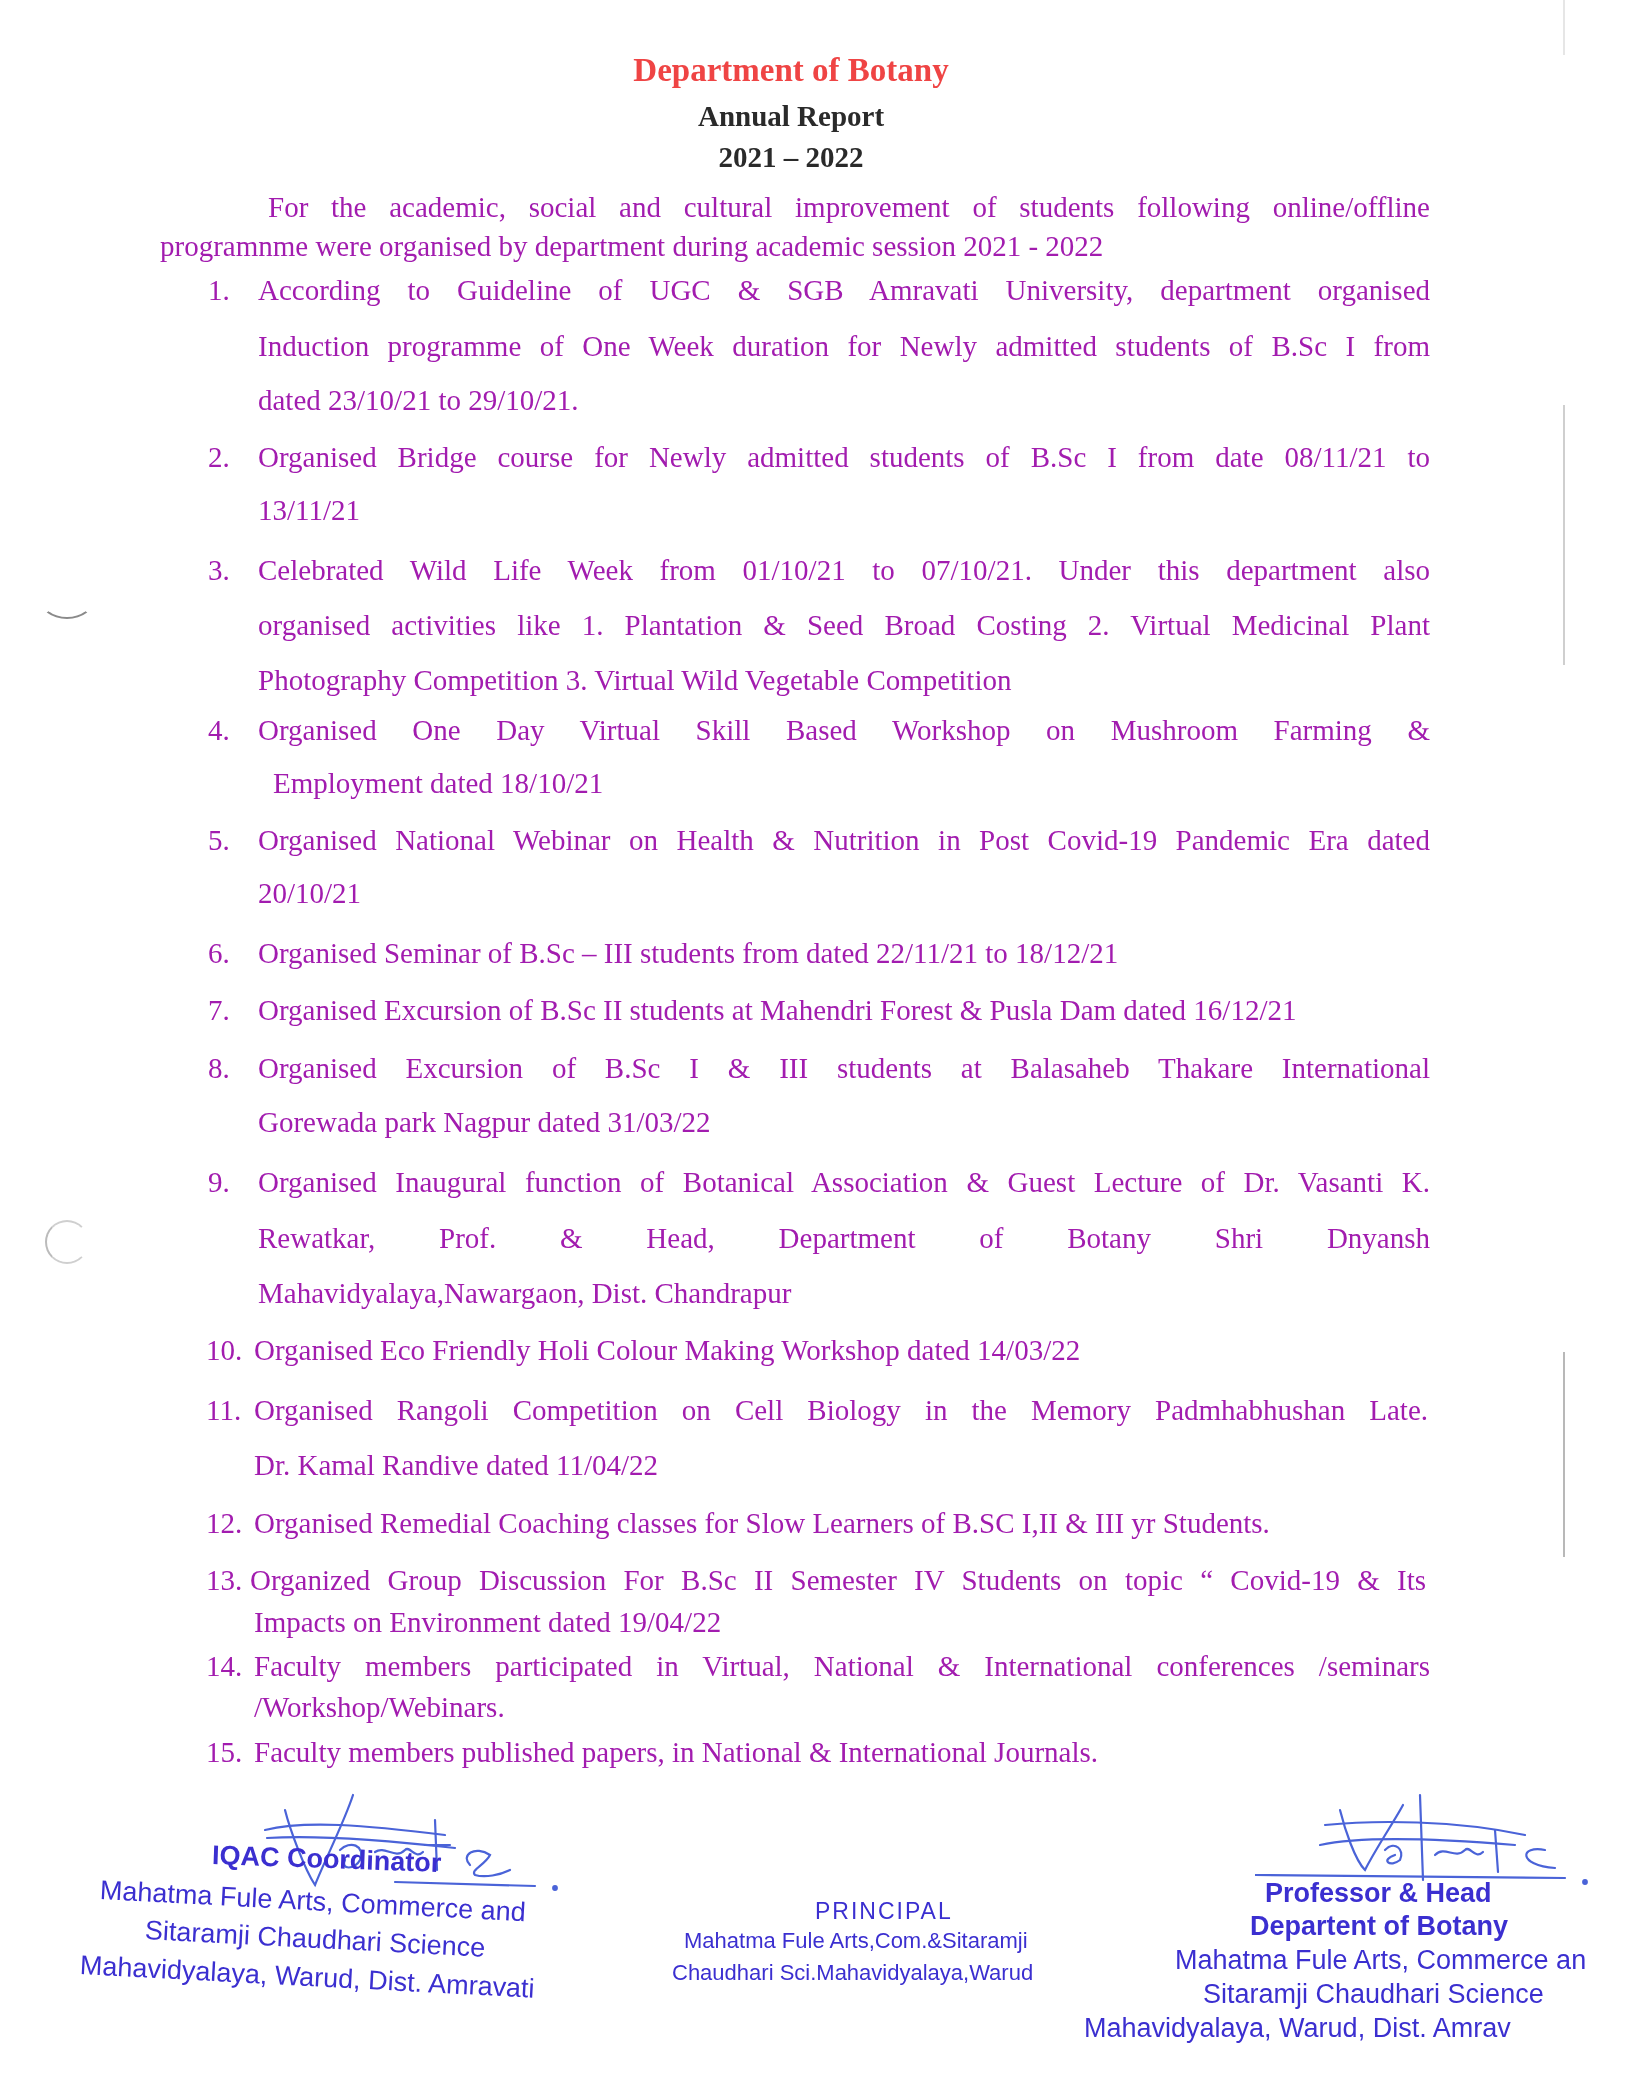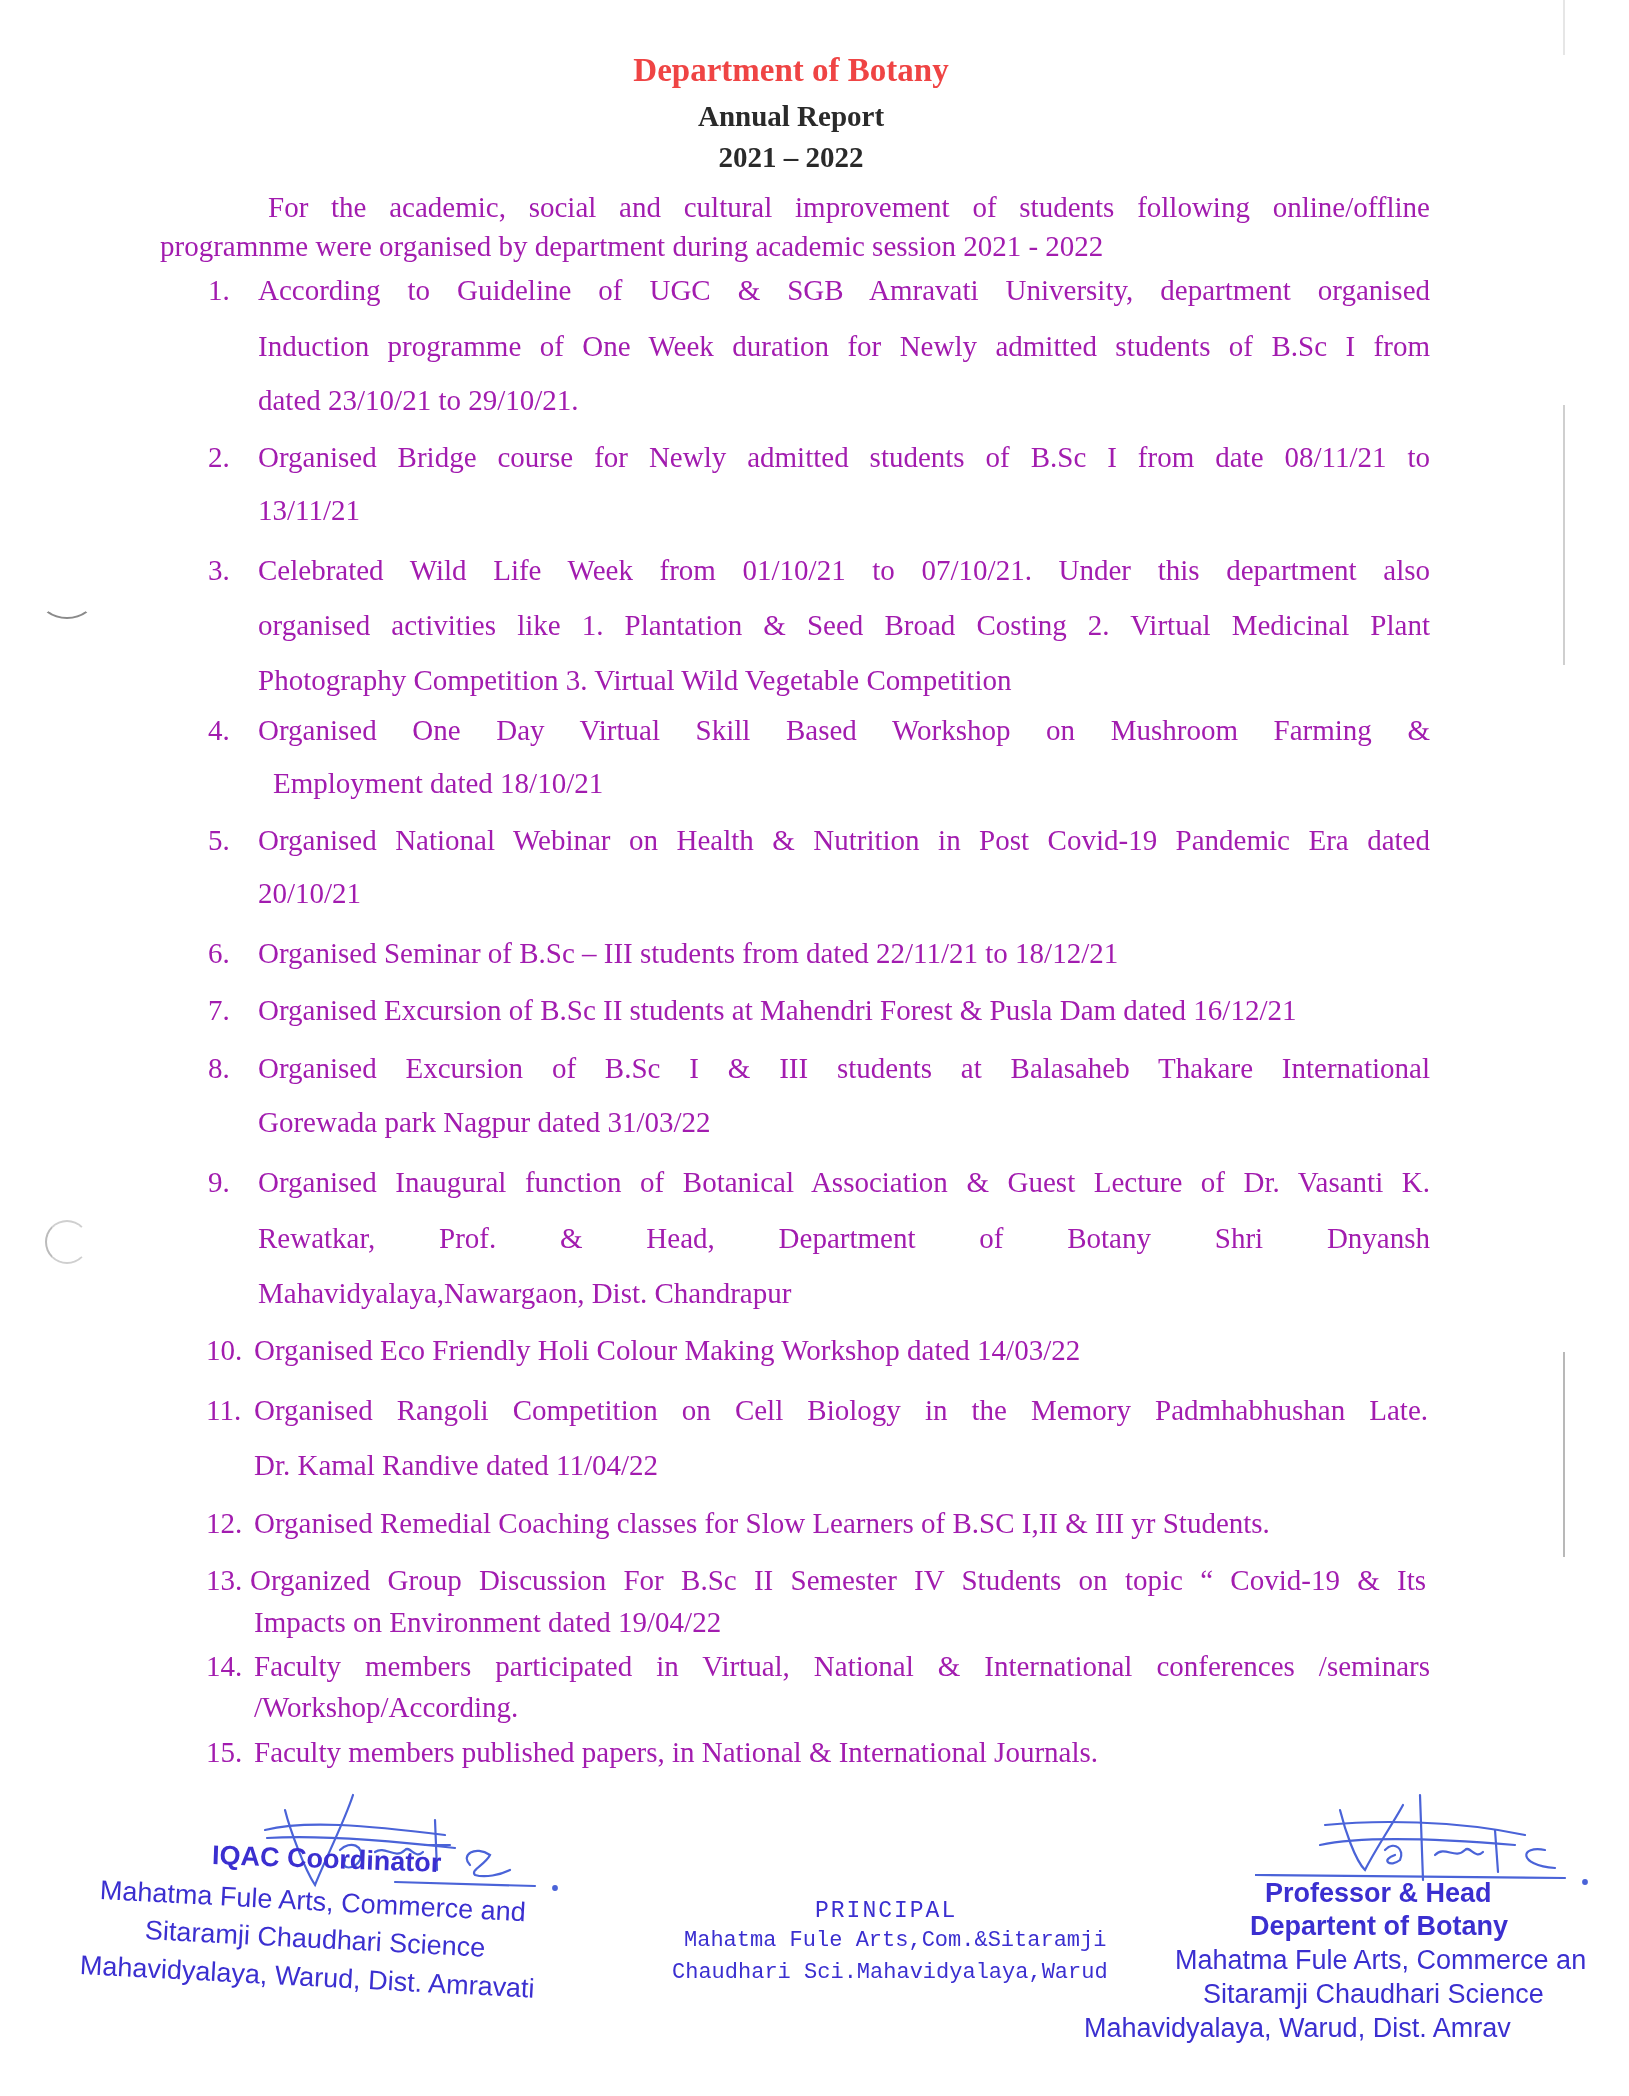--- a/index.html
+++ b/index.html
@@ -8,21 +8,21 @@
   .abs { position: absolute; white-space: nowrap; }
   .title { left: 0; width: 1582px; text-align: center; }
   #t1 { top: 52px; font-size: 33px; font-weight: bold; color: #ef4444; }
   #t2 { top: 100px; font-size: 29px; font-weight: bold; color: #2a2a2a; }
   #t3 { top: 141px; font-size: 29px; font-weight: bold; color: #2a2a2a; }
   .txt { font-size: 29px; line-height: 1; color: #a21caf; }
   .just { text-align: justify; text-align-last: justify; }
   .num { left: 208px; }
   .line { left: 258px; width: 1172px; }
   .stamp { color: #3b2fd0; font-family: "Liberation Sans", "DejaVu Sans", sans-serif; }
-  .stamp-serif { color: #3b2fd0; font-family: Liberation Mono, monospace; }
+  .stamp-serif { color: #3b2fd0; font-family: Liberation Sans, sans-serif; }
   .scanline { position: absolute; width: 2px; background: #b8b8b8; }
   .hole { position: absolute; width: 40px; height: 40px; border-radius: 50%;
           border: 2px solid transparent; }
 </style>
 </head>
 <body>
 
 <div class="scanline" style="left:1563px; top:0; height:55px; background:#e6e6e6;"></div>
 <div class="scanline" style="left:1563px; top:405px; height:260px; background:#cfcfcf;"></div>
 <div class="scanline" style="left:1563px; top:1352px; height:205px;"></div>
@@ -84,21 +84,21 @@
 
   <div class="abs txt num" style="top:1509px; left:206px;">12.</div>
   <div class="abs txt line" style="top:1509px; left:254px;">Organised Remedial Coaching classes for Slow Learners of B.SC I,II &amp; III yr Students.</div>
 
   <div class="abs txt num" style="top:1566px; left:206px;">13.</div>
   <div class="abs txt line just" style="top:1566px; left:250px; width:1176px;font-family:Liberation Serif, serif;">Organized Group Discussion For B.Sc II Semester IV Students on topic “ Covid-19 &amp; Its</div>
   <div class="abs txt line" style="top:1608px; left:254px;">Impacts on Environment dated 19/04/22</div>
 
   <div class="abs txt num" style="top:1652px; left:206px;">14.</div>
   <div class="abs txt line just" style="top:1652px; left:254px; width:1176px;">Faculty members participated in Virtual, National &amp; International conferences /seminars</div>
-  <div class="abs txt line" style="top:1693px; left:254px;">/Workshop/According.</div>
+  <div class="abs txt line" style="top:1693px; left:254px;">/Workshop/Webinars.</div>
 
   <div class="abs txt num" style="top:1738px; left:206px;">15.</div>
   <div class="abs txt line" style="top:1738px; left:254px;">Faculty members published papers, in National &amp; International Journals.</div>
 </div>
 
 <div>
   <svg class="abs" style="left:245px; top:1790px;" width="320" height="105" viewBox="0 0 320 105">
     <g fill="none" stroke="#4a63d8" stroke-width="2.2" stroke-linecap="round">
       <path d="M20 40 C 60 30, 120 35, 200 45"></path>
       <path d="M22 48 C 70 45, 140 50, 210 58"></path>

